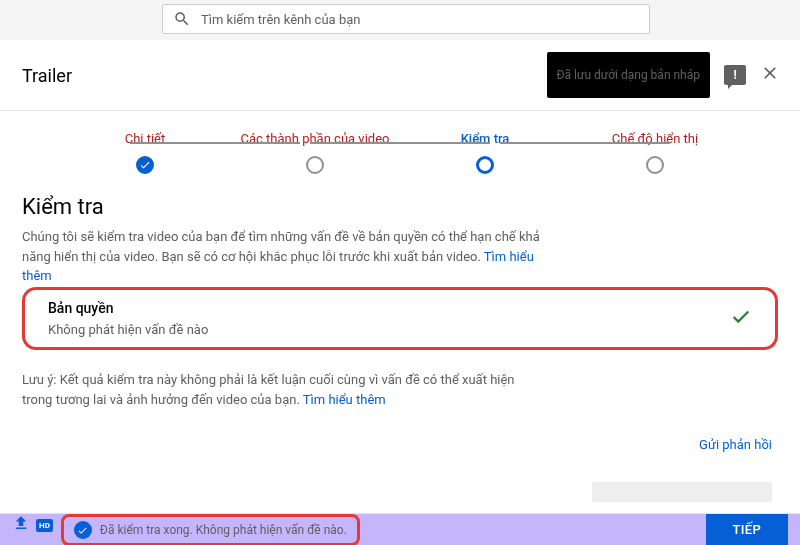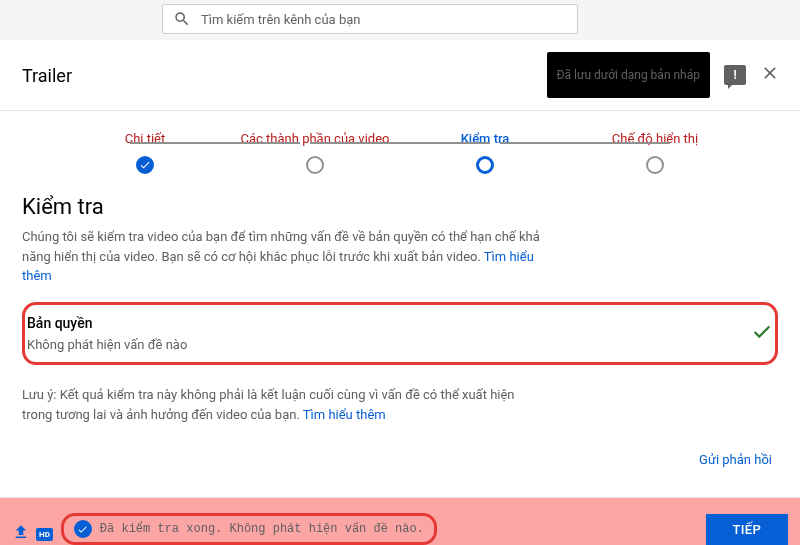--- a/index.html
+++ b/index.html
@@ -1,19 +1,19 @@
 <!DOCTYPE html>
 <html><head>
 <meta charset="utf-8">
 <style>
   * { box-sizing: border-box; margin: 0; padding: 0; }
   body { font-family: Roboto, Arial, sans-serif; background: #fff; width: 800px; height: 545px; overflow: hidden; position: relative; }
 
   .top-bg { position: absolute; top: 0; left: 0; right: 0; height: 40px; background: #f5f5f5; }
-  .search-bar { position: absolute; top: 4px; left: 162px; width: 416px; height: 30px; background: #fff; border: 1px solid #ccc; border-radius: 2px; display: flex; align-items: center; padding: 0 10px; color: #606060; font-size: 13px; }
+  .search-bar { position: absolute; top: 4px; left: 162px; width: 488px; height: 30px; background: #fff; border: 1px solid #ccc; border-radius: 2px; display: flex; align-items: center; padding: 0 10px; color: #606060; font-size: 13px; }
   .search-bar svg { width: 18px; height: 18px; margin-right: 10px; fill: #606060; }
 
   .dialog { position: absolute; top: 40px; left: 0; right: 0; bottom: 0; background: #fff; display: flex; flex-direction: column; }
 
   .dialog-header { display: flex; align-items: center; justify-content: space-between; padding: 12px 20px 12px 22px; border-bottom: 1px solid #e5e5e5; }
   .dialog-title { font-size: 18px; color: #030303; }
   .header-right { display: flex; align-items: center; gap: 14px; }
   .draft-badge { background: #000000; color: #606060; font-size: 12px; padding: 16px 10px; border-radius: 2px; text-align: right; }
   .feedback-icon { width: 22px; height: 20px; background: #606060; border-radius: 2px; position: relative; display: flex; align-items: center; justify-content: center; }
   .feedback-icon::after { content: ""; position: absolute; bottom: -4px; left: 4px; border: 4px solid transparent; border-top-color: #606060; border-left-color: #606060; width:0; height:0; }
@@ -32,34 +32,34 @@
   .step-line { position: absolute; top: 31px; height: 2px; background: #909090; z-index: 1; }
   .line1 { left: 130px; width: 170px; }
   .line2 { left: 310px; width: 180px; }
   .line3 { left: 500px; width: 170px; }
 
   .content { padding: 20px 22px 0 22px; font-size: 13px; color: #606060; overflow-y: auto; flex: 1; }
   .section-title { font-size: 22px; color: #030303; margin-bottom: 8px; }
   .section-desc { line-height: 1.5; max-width: 520px; }
   .link { color: #065fd4; cursor: pointer; }
 
-  .copyright-box { border: 3px solid #e53935; border-radius: 14px; padding: 10px 2px; margin-top: 16px; display: flex; justify-content: space-between; align-items: center; }
+  .copyright-box { border: 3px solid #e53935; border-radius: 14px; padding: 10px 23px; margin-top: 1px; display: flex; justify-content: space-between; align-items: center; }
   .copyright-left .cb-title { font-size: 14px; color: #030303; font-weight: 500; margin-bottom: 6px; }
   .copyright-left .cb-text { font-size: 13px; color: #606060; }
   .check-green svg { width: 22px; height: 22px; stroke: #2e7d32; stroke-width: 2.5; fill: none; }
 
   .note { margin-top: 20px; line-height: 1.6; max-width: 520px; }
   .send-feedback { text-align: right; margin-top: 26px; padding-right: 6px; }
   .skeleton { background:#eee; height:20px; width:180px; border-radius:2px; margin-top:30px; float:right; margin-right:6px;}
 
-  .footer { position: absolute; bottom: 0; left: 0; right: 0; height: 48px; border-top: 1px solid #e5e5e5; display: flex; align-items: flex-end; padding: 0 12px; background:#fca5a5; }
+  .footer { position: absolute; bottom: 0; left: 0; right: 0; height: 32px; border-top: 1px solid #e5e5e5; display: flex; align-items: flex-start; padding: 0 12px; background:#c4b5fd; }
   .footer-left-icons { display: flex; gap: 6px; align-items: center; }
   .upload-icon svg { width: 18px; height: 18px; fill: #065fd4; }
   .hd-badge { background: #065fd4; color: #fff; font-size: 8px; font-weight: bold; padding: 2px 3px; border-radius: 2px; }
-  .status-pill { border: 3px solid #e53935; border-radius: 14px; display: flex; align-items: center; padding: 4px 10px; margin-left: 8px; gap: 8px; font-family: Liberation Mono, monospace; }
+  .status-pill { border: 3px solid #e53935; border-radius: 8px; display: flex; align-items: center; padding: 4px 10px; margin-left: 8px; gap: 8px; }
   .status-check { width: 18px; height: 18px; background: #065fd4; border-radius: 50%; display:flex; align-items:center; justify-content:center; }
   .status-check svg { width: 11px; height: 11px; fill:#fff; }
   .status-text { font-size: 12px; color: #606060; }
   .footer-spacer { flex: 1; }
   .btn-back { font-size: 13px; font-weight: 500; color: #606060; padding: 8px 14px; cursor: pointer; letter-spacing: .3px; }
   .btn-next { font-size: 13px; font-weight: 500; color: #fff; background: #065fd4; padding: 8px 27px; cursor: pointer; letter-spacing: .3px; }
 </style>
 </head>
 <body>
 

